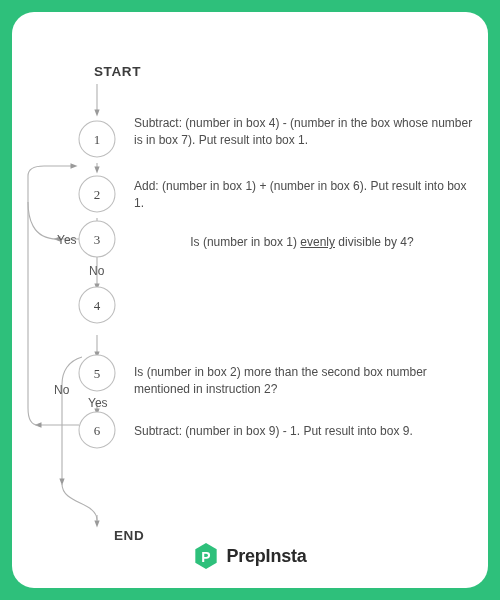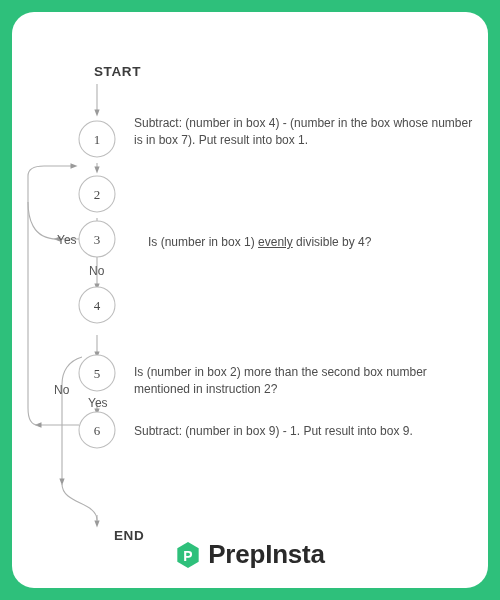--- a/index.html
+++ b/index.html
@@ -75,21 +75,21 @@
     position: absolute;
     left: 0;
     bottom: 18px;
     width: 476px;
     display: flex;
     align-items: center;
     justify-content: center;
     gap: 7px;
   }
   #brand-name {
-    font-size: 26px;
+    font-size: 18px;
     font-weight: bold;
     color: #2a2a2a;
     letter-spacing: -0.2px;
   }
   .hex-logo {
     width: 26px;
     height: 28px;
     display: block;
   }
 </style>
@@ -152,21 +152,22 @@
     <div class="node-num" style="left:65px; top:286px;">4</div>
     <div class="node-num" style="left:65px; top:354px;">5</div>
     <div class="node-num" style="left:65px; top:411px;">6</div>
 
     <div class="branch-label" style="left:45px; top:221px;">Yes</div>
     <div class="branch-label" style="left:77px; top:252px;">No</div>
     <div class="branch-label" style="left:42px; top:371px;">No</div>
     <div class="branch-label" style="left:76px; top:384px;">Yes</div>
 
     <div class="instruction" style="left:122px; top:103px;">Subtract: (number in box 4) - (number in the box whose number is in box 7).  Put result into box 1.</div>
-    <div class="instruction" style="left:136px; top:222px;"><span>Is (number in box 1) </span><u>evenly</u><span> divisible by 4?</span></div>
+    <div class="instruction" style="left:122px; top:166px;">Add: (number in box 1) + (number in box 6).  Put result into box 1.</div>
+    <div class="instruction" style="left:118px; top:222px;text-align:center;"><span>Is (number in box 1) </span><u>evenly</u><span> divisible by 4?</span></div>
     <div class="instruction" style="left:122px; top:352px;">Is (number in box 2) more than the second box number mentioned in instruction 2?</div>
     <div class="instruction" style="left:122px; top:411px;">Subtract: (number in box 9) - 1.  Put result into box 9.</div>
   </div>
 
   <div id="footer">
     <svg class="hex-logo" viewBox="0 0 28 30">
       <path d="M14,1 L25.5,7.6 L25.5,22.4 L14,29 L2.5,22.4 L2.5,7.6 Z" fill="#2ec07b" rx="3"></path>
       <text x="14" y="21" font-family="Liberation Sans, sans-serif" font-size="15" font-weight="bold" fill="#ffffff" text-anchor="middle">P</text>
     </svg>
     <div id="brand-name">PrepInsta</div>

